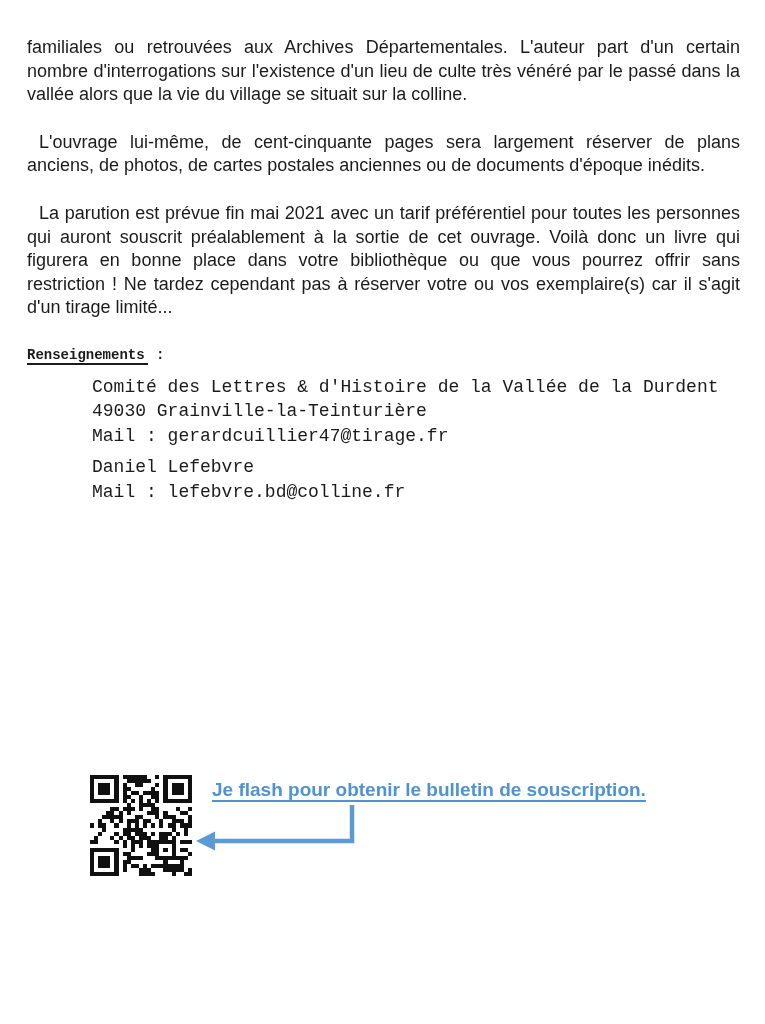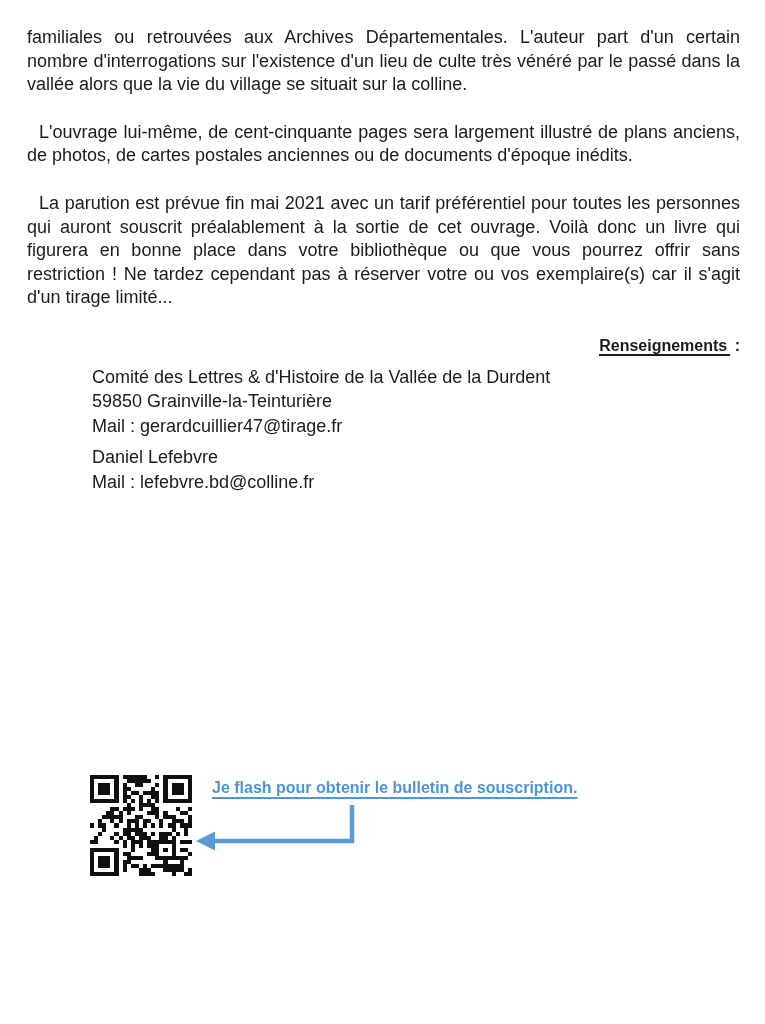--- a/index.html
+++ b/index.html
@@ -6,79 +6,81 @@
   body{
     width:765px;height:1024px;
     background:#ffffff;
     font-family:"Liberation Sans",sans-serif;
     color:#1b1b1b;
     position:relative;
     overflow:hidden;
   }
   .page{position:absolute;inset:0;background:#fff;}
   .content{
-    padding:26px 25px 0 27px;
+    padding:36px 25px 0 27px;
     font-size:18px;
     line-height:23.6px;
     text-align:justify;
   }
   .para{margin:0 0 24px 0;text-indent:12px;}
   .para.first{text-indent:0;}
   .contact-heading{
     margin:4px 0 0 0;
     font-weight:bold;
-    text-align:right;
-    font-size:16px;
+    text-align:left;
+    font-size:14px;
+    font-family:Liberation Mono, monospace;
   }
   .contact-heading .underlined{
     border-bottom:2px solid #1b1b1b;
     padding-right:3px;
     padding-bottom:0px;
   }
   .addr{
     margin:7px 0 0 65px;
     text-align:left;
     line-height:24.6px;
+    font-family:Liberation Mono, monospace;
   }
   .addr p{margin:0;}
   .addr.second{}
   
   .qr-wrap{
     position:absolute;left:90px;top:775px;width:102px;height:101px;
   }
   .qr-wrap svg{display:block;width:100%;height:100%;}
   .flash-link{
     position:absolute;left:212px;top:779px;
-    font-size:16px;font-weight:bold;
+    font-size:19px;font-weight:bold;
     color:var(--link-color,#4f93d2);
     text-decoration:underline;
     text-decoration-thickness:2px;
     text-underline-offset:4px;
     cursor:pointer;
     white-space:nowrap;
   }
   .arrow-svg{position:absolute;left:188px;top:795px;width:185px;height:62px;}
   .arrow-svg path{stroke:var(--arrow-color,#5b9bd5);stroke-width:4.5;fill:none;}
   .arrow-svg polygon{fill:var(--arrow-color,#5b9bd5);}
 </style>
 </head>
 <body>
 
 <div class="page">
   <div class="content">
 
     <p class="para first">familiales ou retrouvées aux Archives Départementales. L'auteur part d'un certain nombre d'interrogations sur l'existence d'un lieu de culte très vénéré par le passé dans la vallée alors que la vie du village se situait sur la colline.</p>
-    <p class="para">L'ouvrage lui-même, de cent-cinquante pages sera largement illustré de plans anciens, de photos, de cartes postales anciennes ou de documents d'époque inédits.</p>
+    <p class="para">L'ouvrage lui-même, de cent-cinquante pages sera largement réserver de plans anciens, de photos, de cartes postales anciennes ou de documents d'époque inédits.</p>
     <p class="para">La parution est prévue fin mai 2021 avec un tarif préférentiel pour toutes les personnes qui auront souscrit préalablement à la sortie de cet ouvrage. Voilà donc un livre qui figurera en bonne place dans votre bibliothèque ou que vous pourrez offrir sans restriction ! Ne tardez cependant pas à réserver votre ou vos exemplaire(s) car il s'agit d'un tirage limité...</p>
 
     <p class="contact-heading"><span class="underlined">Renseignements</span><span> :</span></p>
 
     <div class="addr">
       <p>Comité des Lettres &amp; d'Histoire de la Vallée de la Durdent</p>
-      <p>59850 Grainville-la-Teinturière</p>
+      <p>49030 Grainville-la-Teinturière</p>
       <p>Mail : gerardcuillier47@tirage.fr</p>
     </div>
 
     <div class="addr second">
       <p>Daniel Lefebvre</p>
       <p>Mail : lefebvre.bd@colline.fr</p>
     </div>
   </div>
 
   <div class="qr-wrap">

